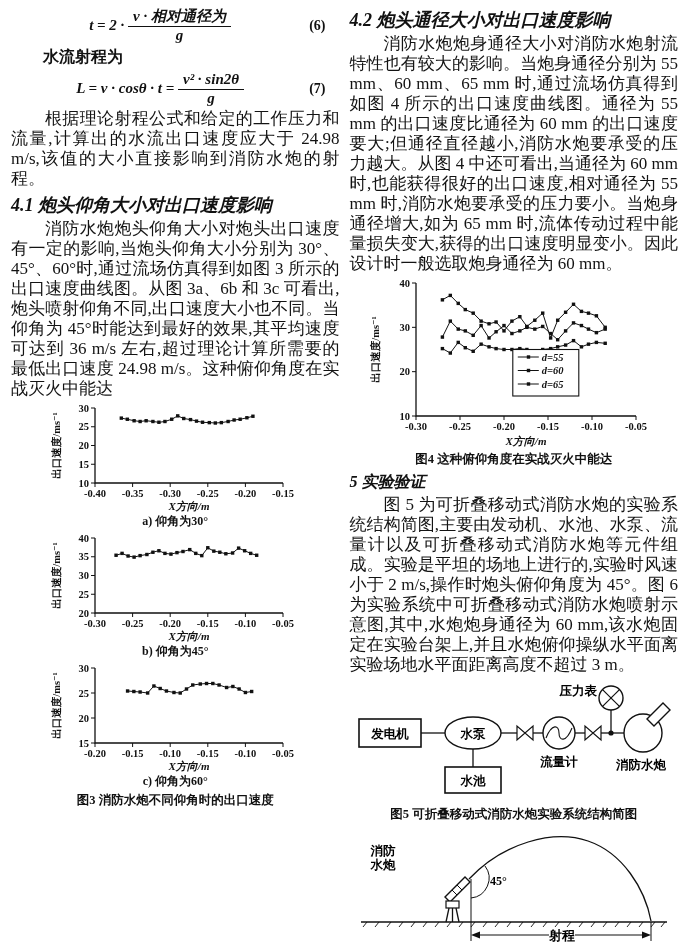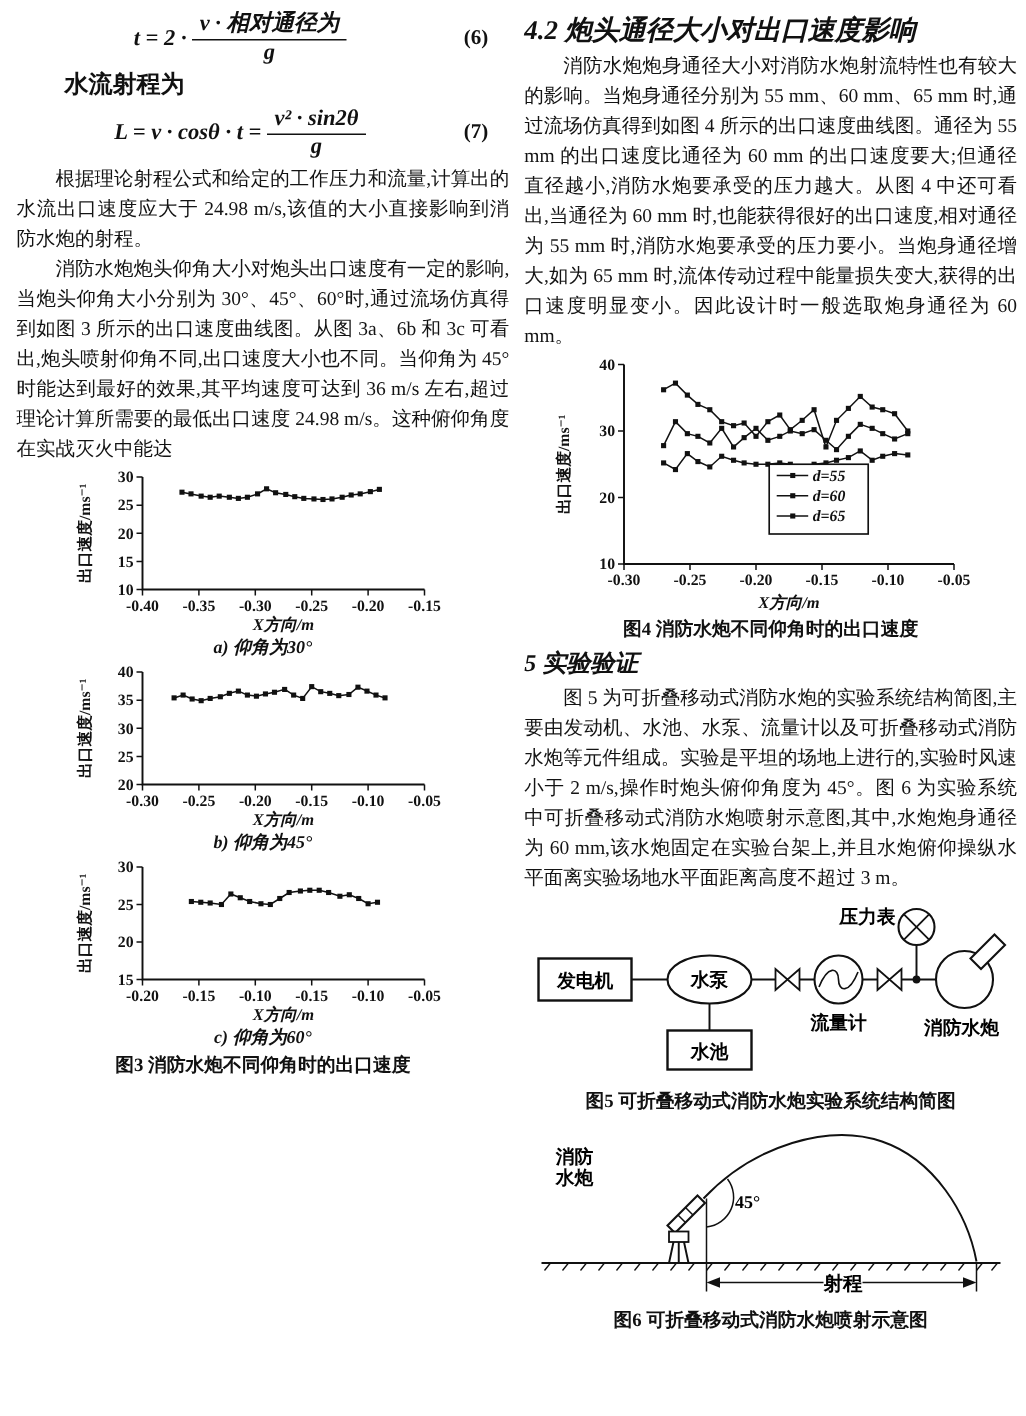--- a/index.html
+++ b/index.html
@@ -1,31 +1,31 @@
 <!DOCTYPE html>
 <html><head>
 <meta charset="utf-8">
 <style>
   * { margin:0; padding:0; box-sizing:border-box; }
   html,body { width:684px; height:944px; background:#fff; overflow:hidden; }
   body { font-family:"Liberation Serif","DejaVu Serif",serif; color:#111; }
   .page { display:flex; gap:10px; padding:4px 6px 0 11px; }
   .col { width:334px; }
-  .para { font-size:13px; line-height:20px; text-align:justify; color:#131313; }
+  .para { font-size:17px; line-height:20px; text-align:justify; color:#131313; }
   .ind { text-indent:2em; }
   .lead { font-size:16px; line-height:20px; text-indent:2em; font-weight:bold; }
   .heading { font-size:18px; font-weight:bold; font-style:italic; margin:4px 0 2px 0; }
   .eq { display:flex; align-items:center; margin:4px 0 2px 0; }
   .eq-body { flex:1; text-align:center; font-weight:bold; font-style:italic; font-size:15px; }
   .eq-no { font-size:14px; font-weight:bold; padding-right:14px; }
   .frac { display:inline-block; vertical-align:middle; text-align:center; line-height:1.15; }
   .frac .num { display:block; border-bottom:1.5px solid #111; padding:0 5px 1px 5px; }
   .frac .den { display:block; }
   .figwrap { text-align:center; margin:2px 0 0 0; }
-  .subcap { font-size:12px; font-weight:bold; text-align:center; line-height:16px;font-style:italic; }
+  .subcap { font-size:12px; font-weight:bold; text-align:center; line-height:16px; }
   .figcap { font-size:12.5px; font-weight:bold; text-align:center; line-height:18px; margin:2px 0 4px 0; }
   svg { display:block; margin:0 auto; }
 </style>
 </head>
 <body>
 
 <div class="page">
 
   <div class="col">
 
@@ -46,20 +46,21 @@
         <span>L</span>
         <span>=</span>
         <span>v · cosθ · t =</span>
         <span class="frac"><span class="num">v² · sin2θ</span><span class="den">g</span></span>
       </span>
       <span class="eq-no">(7)</span>
     </div>
 
     <p class="para ind">根据理论射程公式和给定的工作压力和流量,计算出的水流出口速度应大于 24.98 m/s,该值的大小直接影响到消防水炮的射程。</p>
 
+    <h3 class="heading">4.1  炮头仰角大小对出口速度影响</h3>
     <p class="para ind">消防水炮炮头仰角大小对炮头出口速度有一定的影响,当炮头仰角大小分别为 30°、45°、60°时,通过流场仿真得到如图 3 所示的出口速度曲线图。从图 3a、6b 和 3c 可看出,炮头喷射仰角不同,出口速度大小也不同。当仰角为 45°时能达到最好的效果,其平均速度可达到 36 m/s 左右,超过理论计算所需要的最低出口速度 24.98 m/s。这种俯仰角度在实战灭火中能达</p>
 
     <div class="figwrap">
       <svg width="252" height="112">
           <path d="M46 7 V82 H234" stroke="#111" fill="none" stroke-width="1.3"></path>
           <line x1="42" y1="82" x2="46" y2="82" stroke="#111" stroke-width="1"></line>
           <text x="40" y="85.5" font-size="10.5" fill="#111" font-family="&quot;Liberation Serif&quot;,&quot;DejaVu Serif&quot;,serif" font-weight="bold" text-anchor="end">10</text>
           <line x1="42" y1="63.25" x2="46" y2="63.25" stroke="#111" stroke-width="1"></line>
           <text x="40" y="66.75" font-size="10.5" fill="#111" font-family="&quot;Liberation Serif&quot;,&quot;DejaVu Serif&quot;,serif" font-weight="bold" text-anchor="end">15</text>
           <line x1="42" y1="44.5" x2="46" y2="44.5" stroke="#111" stroke-width="1"></line>
@@ -320,21 +321,21 @@
           <rect x="158.8" y="79.3" width="3.4" height="3.4" fill="#111"></rect>
           <text x="173.8" y="84.5" font-size="10.5" fill="#111" font-family="&quot;Liberation Serif&quot;,&quot;DejaVu Serif&quot;,serif" font-weight="bold" font-style="italic">d=55</text>
           <line x1="149.8" y1="94.5" x2="170.8" y2="94.5" stroke="#111" stroke-width="1"></line>
           <rect x="158.8" y="92.8" width="3.4" height="3.4" fill="#111"></rect>
           <text x="173.8" y="98" font-size="10.5" fill="#111" font-family="&quot;Liberation Serif&quot;,&quot;DejaVu Serif&quot;,serif" font-weight="bold" font-style="italic">d=60</text>
           <line x1="149.8" y1="108" x2="170.8" y2="108" stroke="#111" stroke-width="1"></line>
           <rect x="158.8" y="106.3" width="3.4" height="3.4" fill="#111"></rect>
           <text x="173.8" y="111.5" font-size="10.5" fill="#111" font-family="&quot;Liberation Serif&quot;,&quot;DejaVu Serif&quot;,serif" font-weight="bold" font-style="italic">d=65</text>
         </svg>
     </div>
-    <div class="figcap">图4  消防水炮不同仰角时的出口速度</div>
+    <div class="figcap">图4  这种俯仰角度在实战灭火中能达</div>
 
     <h3 class="heading" style="font-size:16px;">5  实验验证</h3>
     <p class="para ind">图 5 为可折叠移动式消防水炮的实验系统结构简图,主要由发动机、水池、水泵、流量计以及可折叠移动式消防水炮等元件组成。实验是平坦的场地上进行的,实验时风速小于 2 m/s,操作时炮头俯仰角度为 45°。图 6 为实验系统中可折叠移动式消防水炮喷射示意图,其中,水炮炮身通径为 60 mm,该水炮固定在实验台架上,并且水炮俯仰操纵水平面离实验场地水平面距离高度不超过 3 m。</p>
 
     <div class="figwrap">
       <svg width="322" height="126" font-family="&quot;Liberation Serif&quot;,&quot;DejaVu Serif&quot;,serif">
 
         <rect x="6" y="42" width="62" height="28" fill="#fff" stroke="#111" stroke-width="1.6"></rect>
         <text x="37" y="61" font-size="12.5" font-weight="bold" text-anchor="middle">发电机</text>
 

